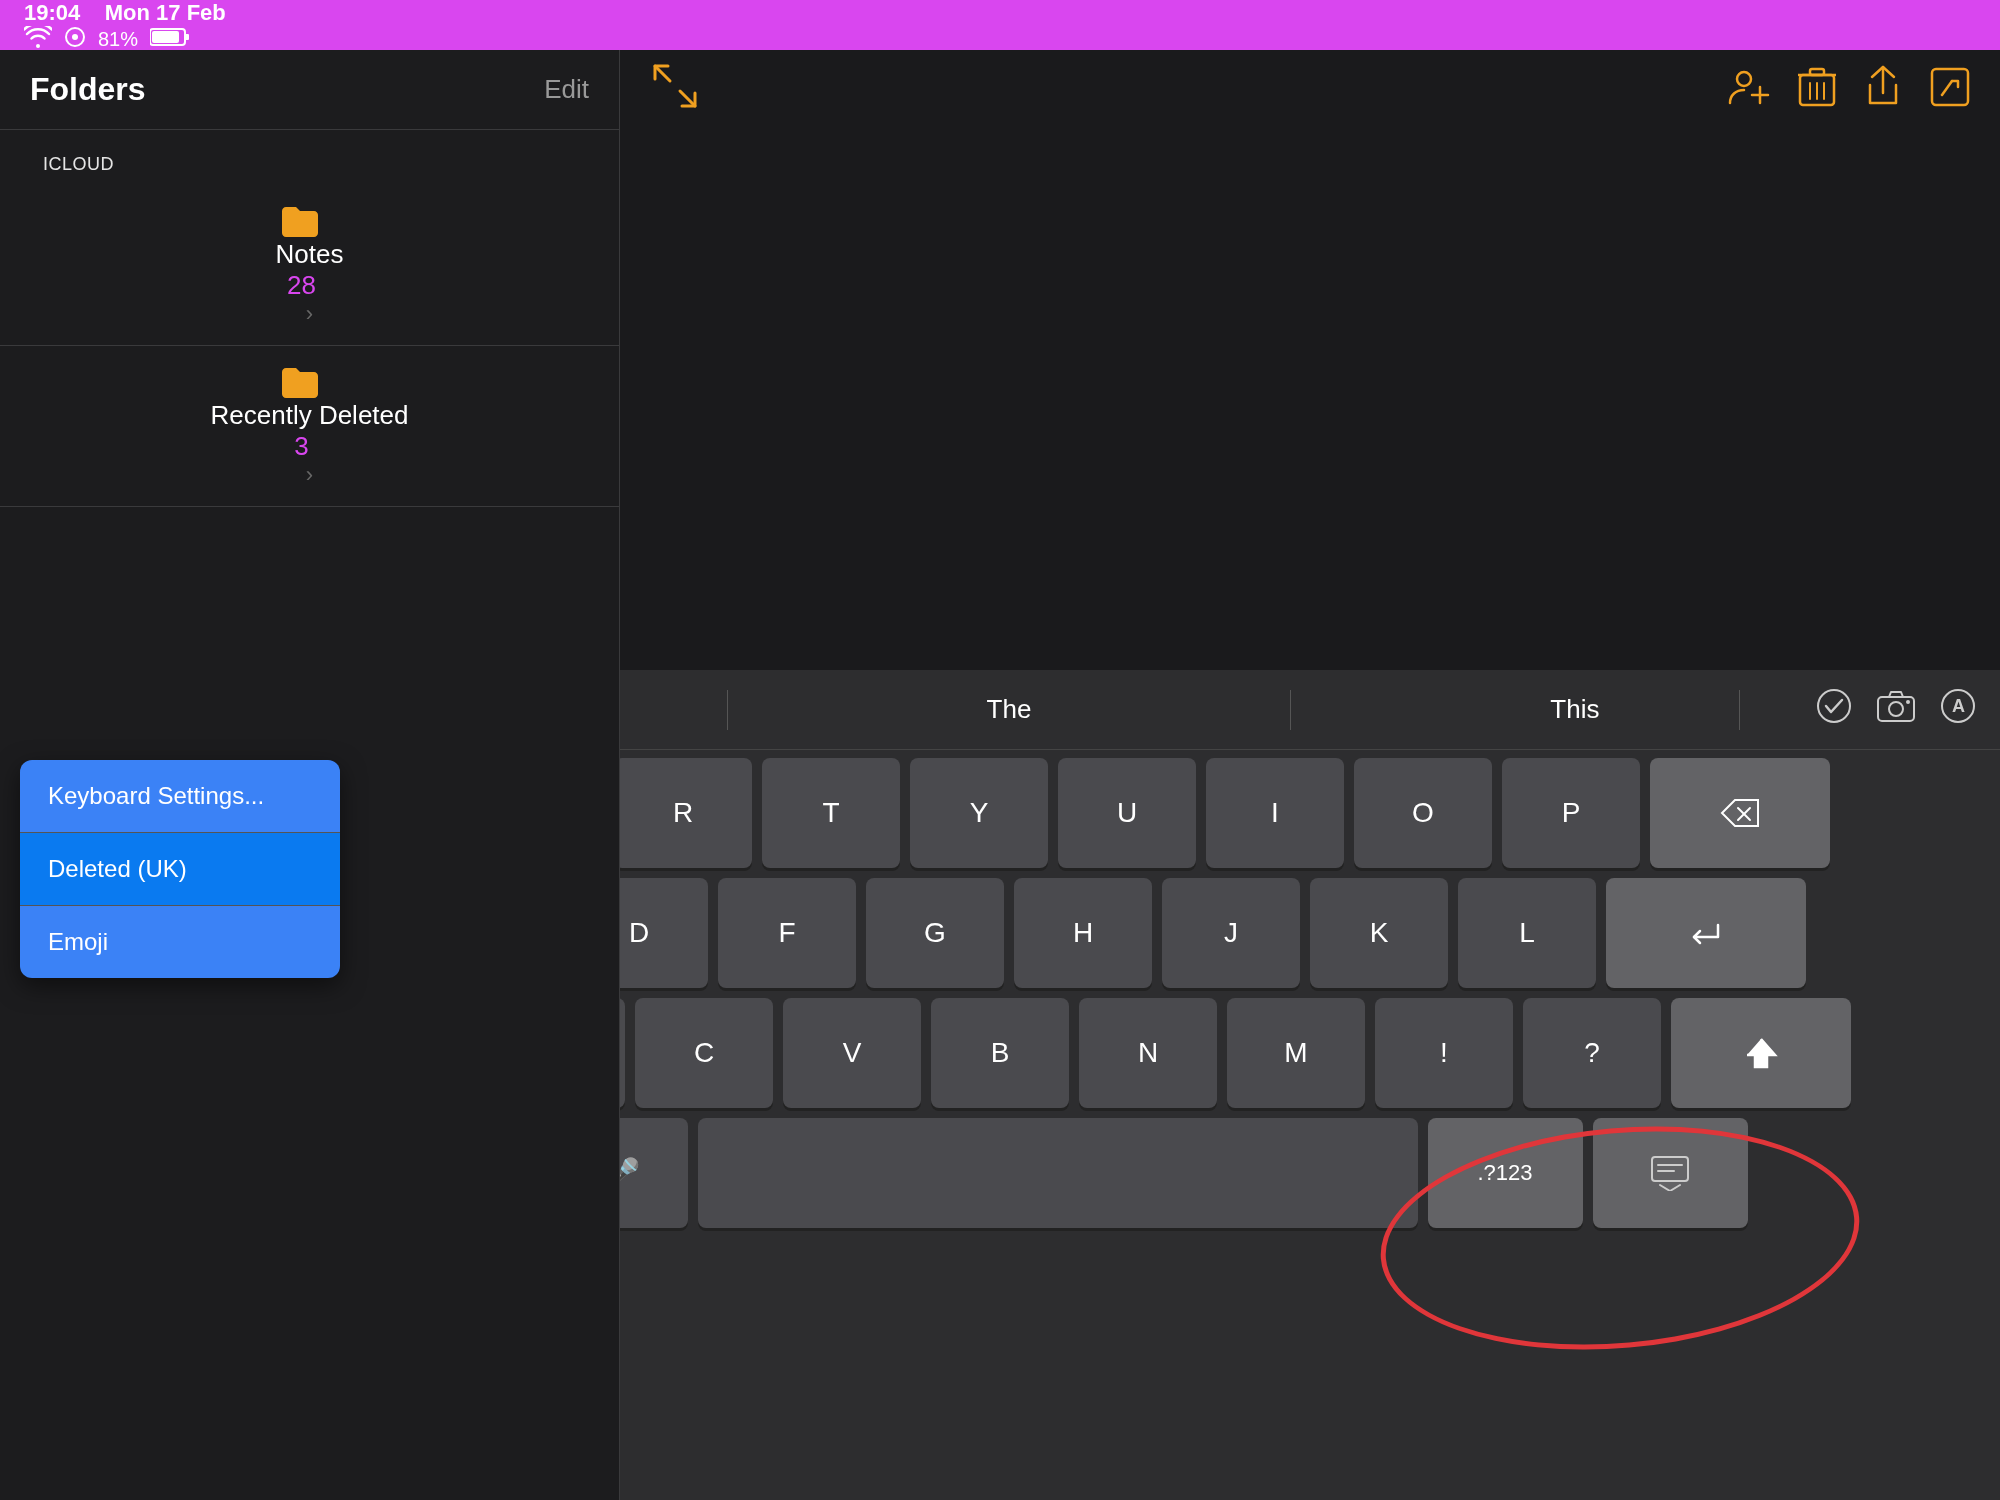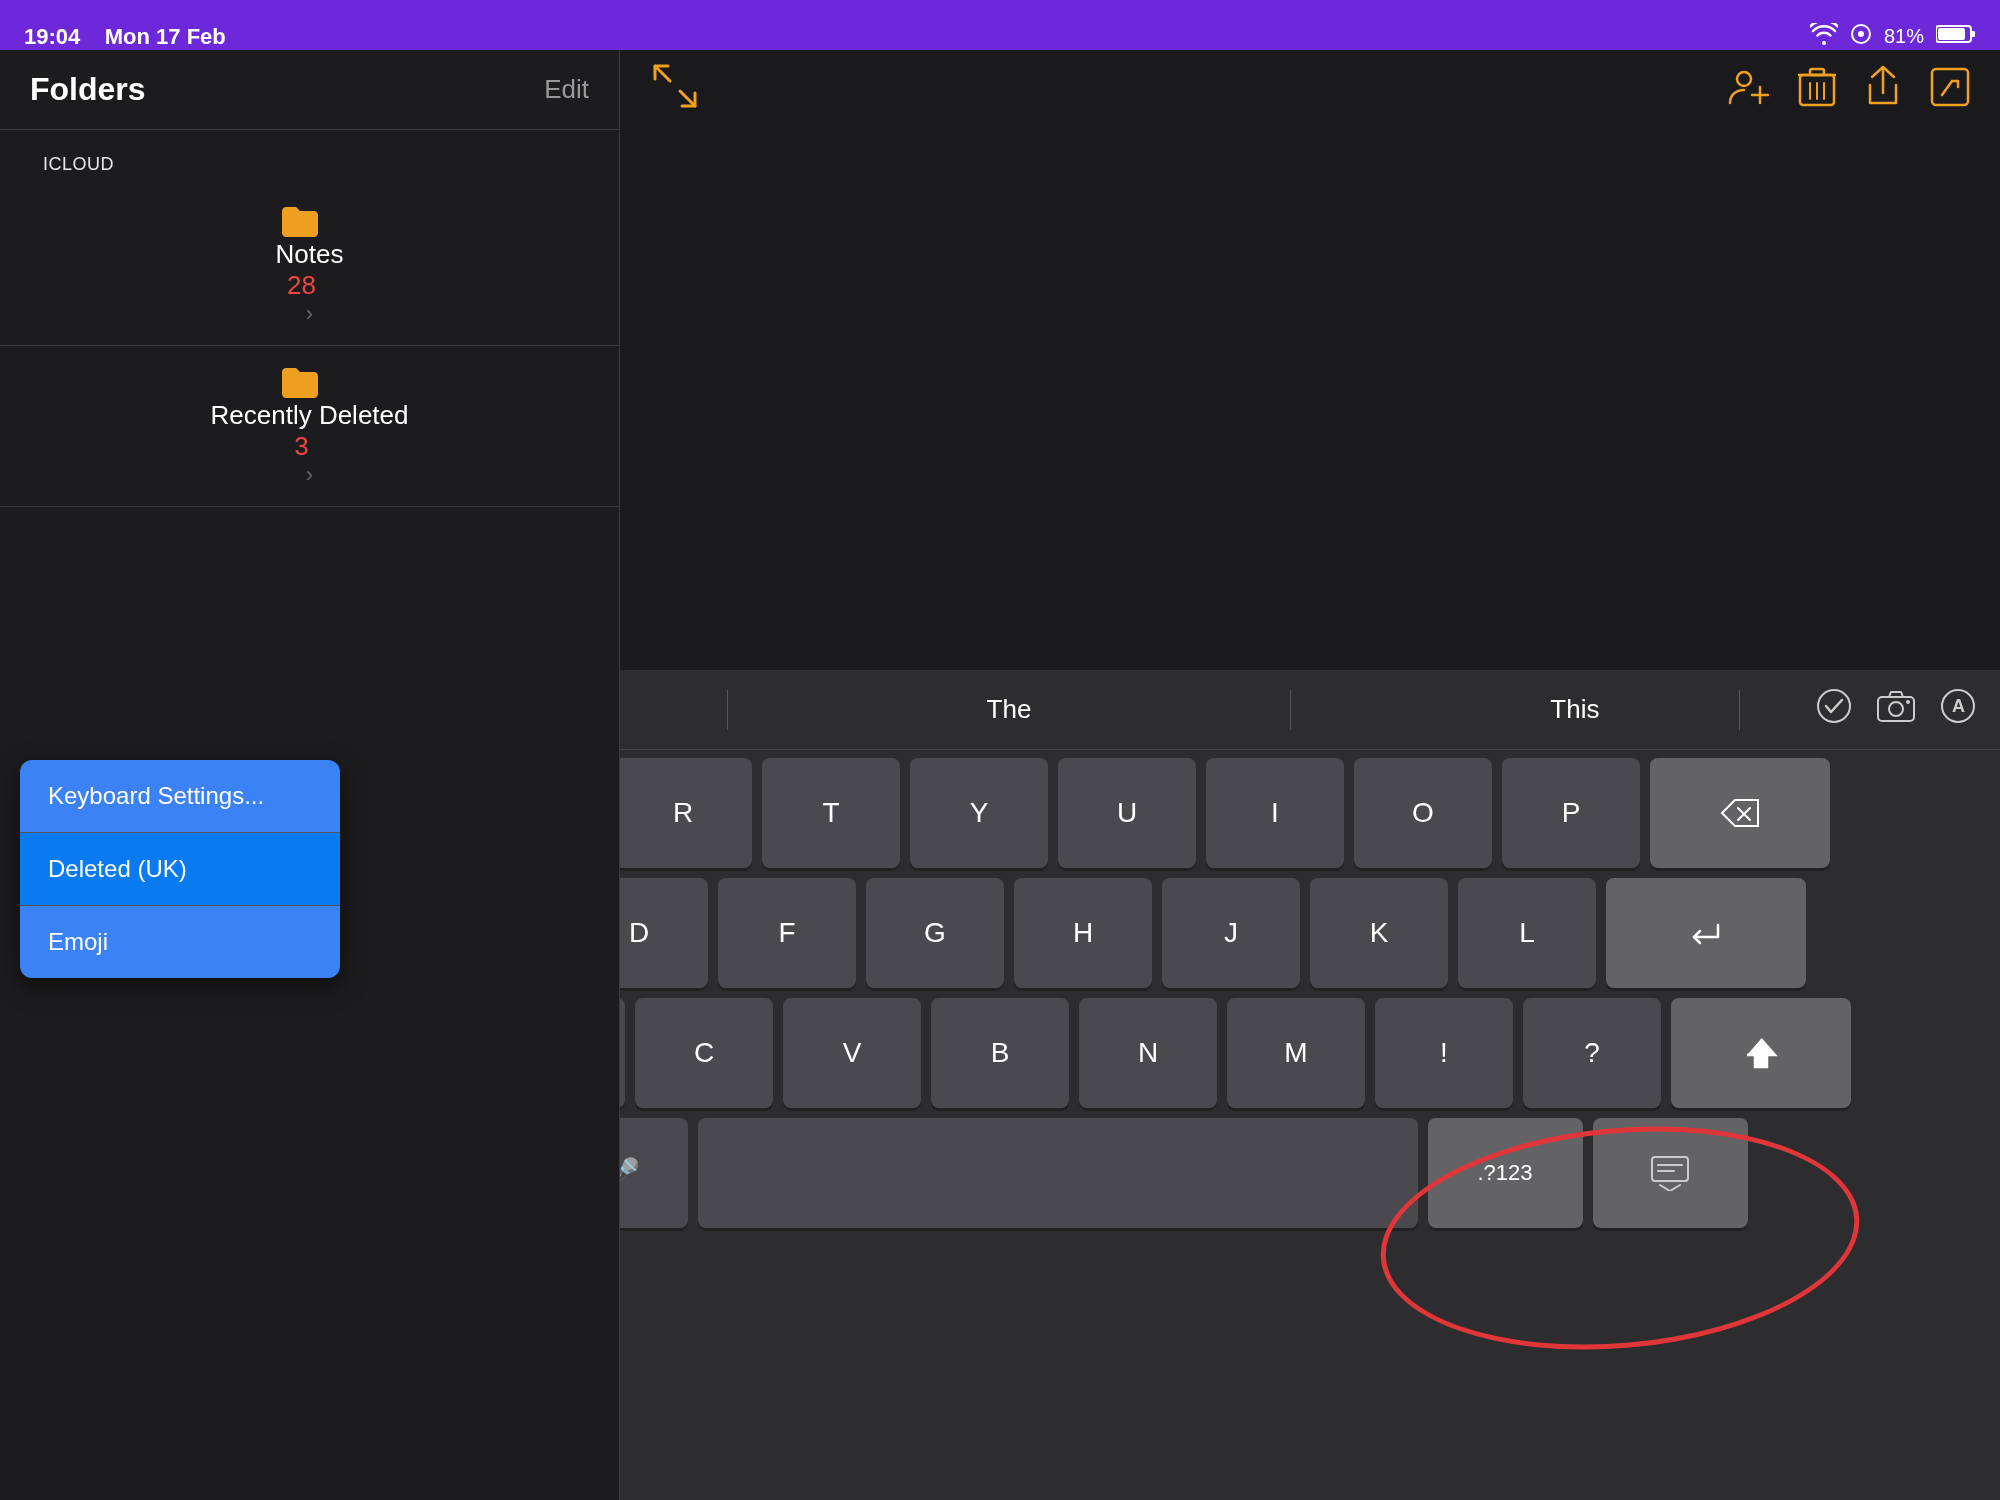--- a/index.html
+++ b/index.html
@@ -11,26 +11,27 @@
       font-family: -apple-system, 'SF Pro Display', 'Helvetica Neue', sans-serif;
       overflow: hidden;
       position: relative;
     }
 
     
     .status-bar {
       position: absolute;
       top: 0; left: 0; right: 0;
       height: 50px;
-      background: #6d28d9;
-      display: flex;
-      align-items: flex-end;
+      background: #d946ef;
+      display: flex;
+      align-items: flex-start;
       justify-content: space-between;
       padding: 0 24px;
       z-index: 10;
+      flex-direction: column;
     }
     .status-left {
       font-size: 22px;
       font-weight: 600;
       color: #fff;
     }
     .status-right {
       display: flex;
       align-items: center;
       gap: 12px;
@@ -93,21 +94,21 @@
       width: 40px;
       height: 36px;
     }
     .sidebar-item-name {
       font-size: 26px;
       color: #fff;
       flex: 1;
     }
     .sidebar-item-count {
       font-size: 26px;
-      color: #ef4444;
+      color: #d946ef;
       margin-right: 16px;
     }
     .sidebar-item-chevron {
       color: #666;
       font-size: 22px;
     }
 
     
     .main-content {
       position: absolute;

